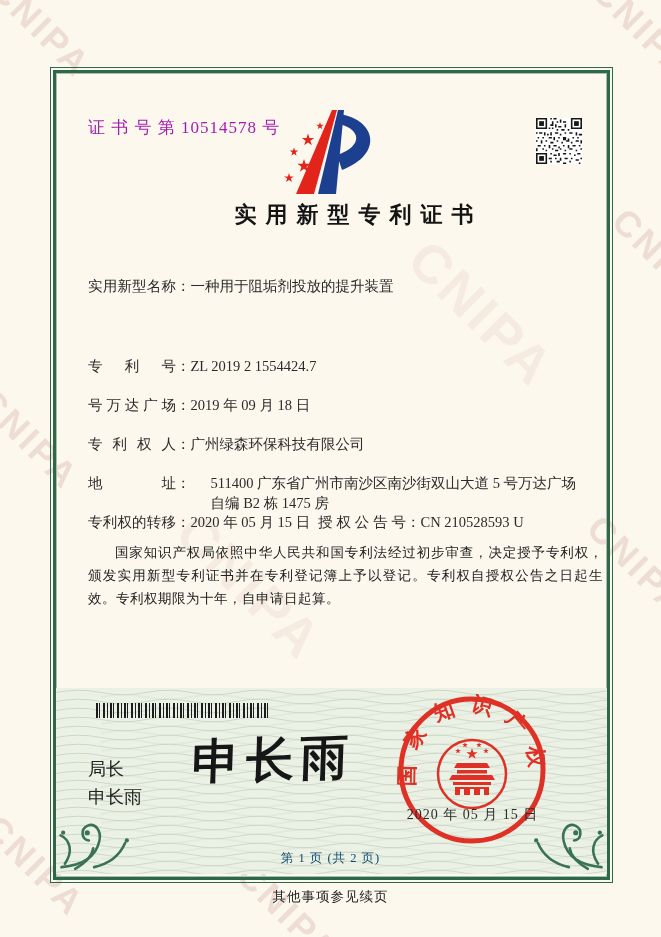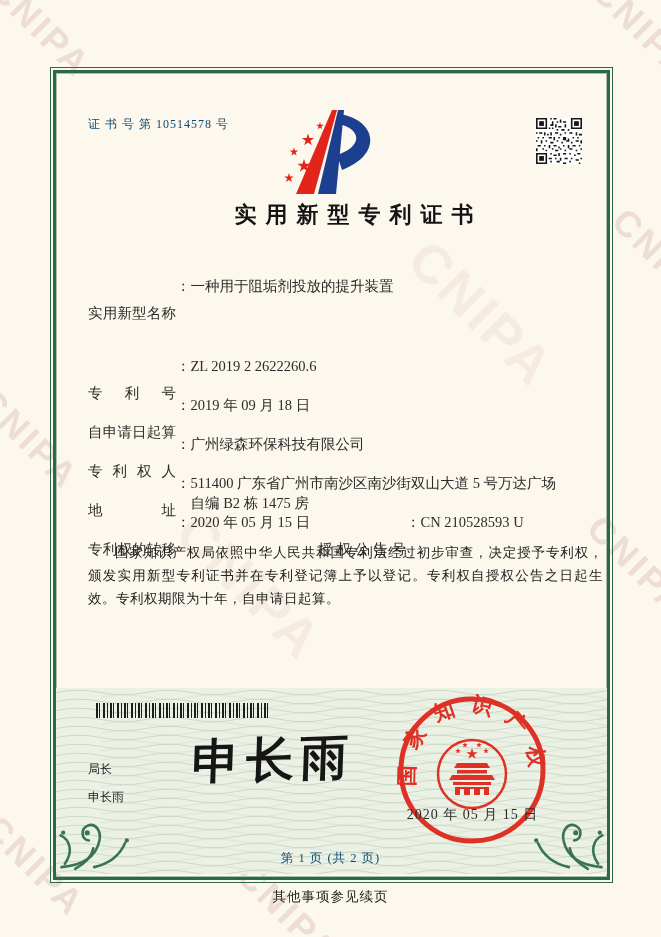--- a/index.html
+++ b/index.html
@@ -4,40 +4,40 @@
 <style>
   html,body{margin:0;padding:0;}
   .page{position:relative;width:661px;height:937px;background:#fdf8ee;overflow:hidden;
         font-family:"Liberation Serif","DejaVu Serif",serif;color:#222;}
   .wm{position:absolute;transform:rotate(45deg);font-family:"Liberation Sans","DejaVu Sans",sans-serif;
       font-weight:bold;font-size:36px;letter-spacing:3px;color:rgba(213,176,165,0.38);z-index:0;white-space:nowrap;}
   .wm.big{font-size:54px;color:rgba(219,189,179,0.22);}
   .frame{position:absolute;left:53px;top:70px;width:551px;height:804px;
          border:3px solid #2e684a;outline:1px solid #2e684a;outline-offset:2px;
          box-shadow:inset 0 0 0 1px #a6bfae;z-index:1;}
-  .cert-no{position:absolute;left:88px;top:116px;font-size:12px;letter-spacing:1px;color:#0c4a6e;z-index:2;}
+  .cert-no{position:absolute;left:88px;top:116px;font-size:17px;letter-spacing:1px;color:#a21caf;z-index:2;}
   .qr{position:absolute;left:536px;top:118px;width:46px;height:46px;z-index:2;}
   .logo{position:absolute;left:282px;top:108px;width:110px;height:88px;z-index:2;}
   .title{position:absolute;left:0;top:200px;width:661px;text-align:center;font-size:22px;font-weight:bold;
          letter-spacing:9px;color:#141414;z-index:2;padding-left:28px;}
   .row{position:absolute;left:88px;font-size:14.5px;line-height:20px;white-space:nowrap;z-index:2;color:#2b2b2b;}
-  .lbl{display:inline-block;width:88px;text-align:justify;text-align-last:justify;vertical-align:top;margin-top:27px;}
+  .lbl{display:inline-block;width:88px;text-align:justify;text-align-last:justify;vertical-align:top;}
   .val{}
-  .val2{display:inline-block;vertical-align:top;margin-left:0;white-space:normal;width:400px;}
+  .val2{display:inline-block;vertical-align:top;margin-left:20px;white-space:normal;width:400px;}
   .val2 span{display:block;}
   .g2{position:absolute;left:230px;top:0;white-space:nowrap;}
   .paras{position:absolute;left:88px;top:541px;width:515px;font-size:13.5px;line-height:23px;
          text-align:justify;color:#222;z-index:2;}
   .paras p{margin:0;text-indent:2em;letter-spacing:0.5px;}
   .gsec{position:absolute;left:56px;top:688px;width:551px;height:186px;z-index:1;}
   .flour{position:absolute;z-index:2;}
   .barcode{position:absolute;left:96px;top:703px;width:172px;height:15px;z-index:2;
     background:repeating-linear-gradient(90deg,#1d1d1d 0 2px,transparent 2px 3px,#1d1d1d 3px 4px,transparent 4px 7px,#1d1d1d 7px 9px,transparent 9px 11px,#1d1d1d 11px 12px,transparent 12px 14px);}
   .signer{position:absolute;left:88px;top:755px;z-index:2;font-family:"Liberation Sans","DejaVu Sans",sans-serif;
-          font-size:12px;color:#222;line-height:28px;}
+          font-size:18px;color:#222;line-height:28px;}
   .signature{position:absolute;left:192px;top:728px;z-index:3;font-size:48px;font-weight:bold;color:#161616;
              letter-spacing:6px;transform:rotate(-2deg) skewX(-4deg);}
   .seal{position:absolute;left:396px;top:694px;width:152px;height:152px;z-index:3;opacity:0.93;}
   .seal-date{position:absolute;left:390px;top:806px;width:165px;text-align:center;font-size:14px;
              color:#2c2c2c;letter-spacing:1px;z-index:4;}
   .pagenum{position:absolute;left:0;top:850px;width:661px;text-align:center;font-size:12.5px;color:#0c4a6e;z-index:2;letter-spacing:1px;}
   .contnote{position:absolute;left:0;top:888px;width:661px;text-align:center;font-size:13.5px;color:#222;z-index:2;letter-spacing:1px;}
 </style>
 </head>
 <body>
@@ -138,24 +138,24 @@
     </g>
   </svg>
 
   <div class="title">实用新型专利证书</div>
 
   
   <div class="row" style="top:276px">
     <span class="lbl">实用新型名称</span><span>：</span><span class="val">一种用于阻垢剂投放的提升装置</span>
   </div>
   <div class="row" style="top:356px">
-    <span class="lbl">专利号</span><span>：</span><span class="val">ZL 2019 2 2622260.6</span>
+    <span class="lbl">专利号</span><span>：</span><span class="val">ZL 2019 2 1554424.7</span>
   </div>
   <div class="row" style="top:395px">
-    <span class="lbl">自申请日起算</span><span>：</span><span class="val">2019 年 09 月 18 日</span>
+    <span class="lbl">号万达广场</span><span>：</span><span class="val">2019 年 09 月 18 日</span>
   </div>
   <div class="row" style="top:434px">
     <span class="lbl">专利权人</span><span>：</span><span class="val">广州绿森环保科技有限公司</span>
   </div>
   <div class="row" style="top:473px">
     <span class="lbl">地址</span><span>：</span><span class="val2"><span>511400 广东省广州市南沙区南沙街双山大道 5 号万达广场</span><span>自编 B2 栋 1475 房</span></span>
   </div>
   <div class="row" style="top:512px">
     <span class="lbl">专利权的转移</span><span>：</span><span class="val">2020 年 05 月 15 日</span>
     <span class="g2">

